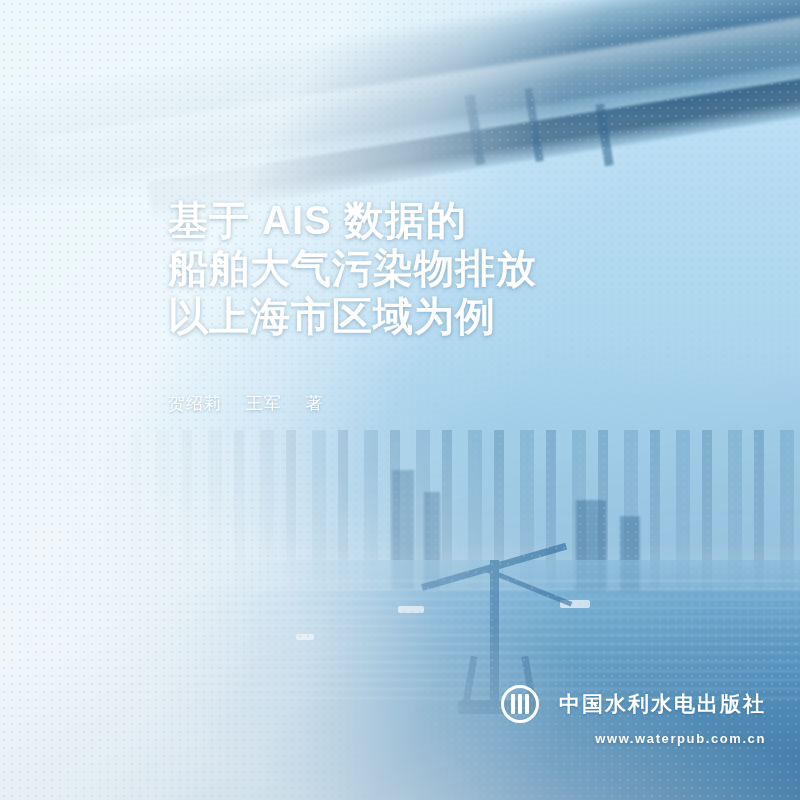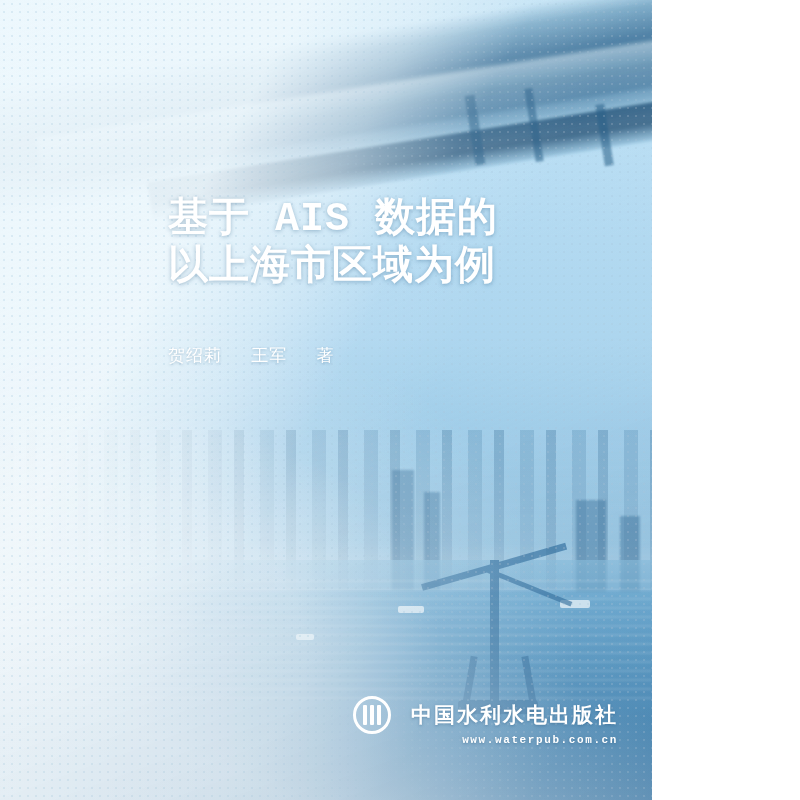--- a/index.html
+++ b/index.html
@@ -6,25 +6,24 @@
     margin: 0;
     padding: 0;
     background: #ffffff;
   }
   body {
     font-family: "Liberation Sans", sans-serif;
   }
 
   .cover {
     position: relative;
-    width: 652px;
+    width: 800px;
     height: 800px;
     overflow: hidden;
     background: #e8f4fb;
-    font-family: Liberation Mono, monospace;
   }
 
   
   .layer {
     position: absolute;
     inset: 0;
   }
 
   .sky {
     background: linear-gradient(180deg,
@@ -303,21 +302,22 @@
   .pub-mark .b2 { left: 17px; }
   .pub-mark .b3 { left: 24px; }
   .pub-name {
     font-size: 21px;
     font-weight: bold;
     letter-spacing: 2px;
     text-shadow: 0 1px 3px rgba(20,70,110,0.35);
     white-space: nowrap;
   }
   .pub-url {
-    font-size: 11px;
+    margin-top: 8px;
+    font-size: 13px;
     font-weight: bold;
     letter-spacing: 1.6px;
     text-shadow: 0 1px 3px rgba(20,70,110,0.35);
   }
 </style>
 </head>
 <body>
 
 <div class="cover">
 
@@ -353,20 +353,21 @@
 
   <div class="layer wedge-top"></div>
   <div class="sweep-arc"></div>
   <div class="layer wedge-bottom"></div>
   <div class="layer wash"></div>
   <div class="layer dots"></div>
   <div class="layer dots-light"></div>
 
   <div class="text-block">
     <div class="title-line">基于 AIS 数据的</div>
+    <div class="title-line">船舶大气污染物排放</div>
     <div class="title-line">以上海市区域为例</div>
     <div class="authors">
       <span>贺绍莉</span>
       <span>王军</span>
       <span>著</span>
     </div>
   </div>
 
   <div class="publisher">
     <div class="pub-row">

